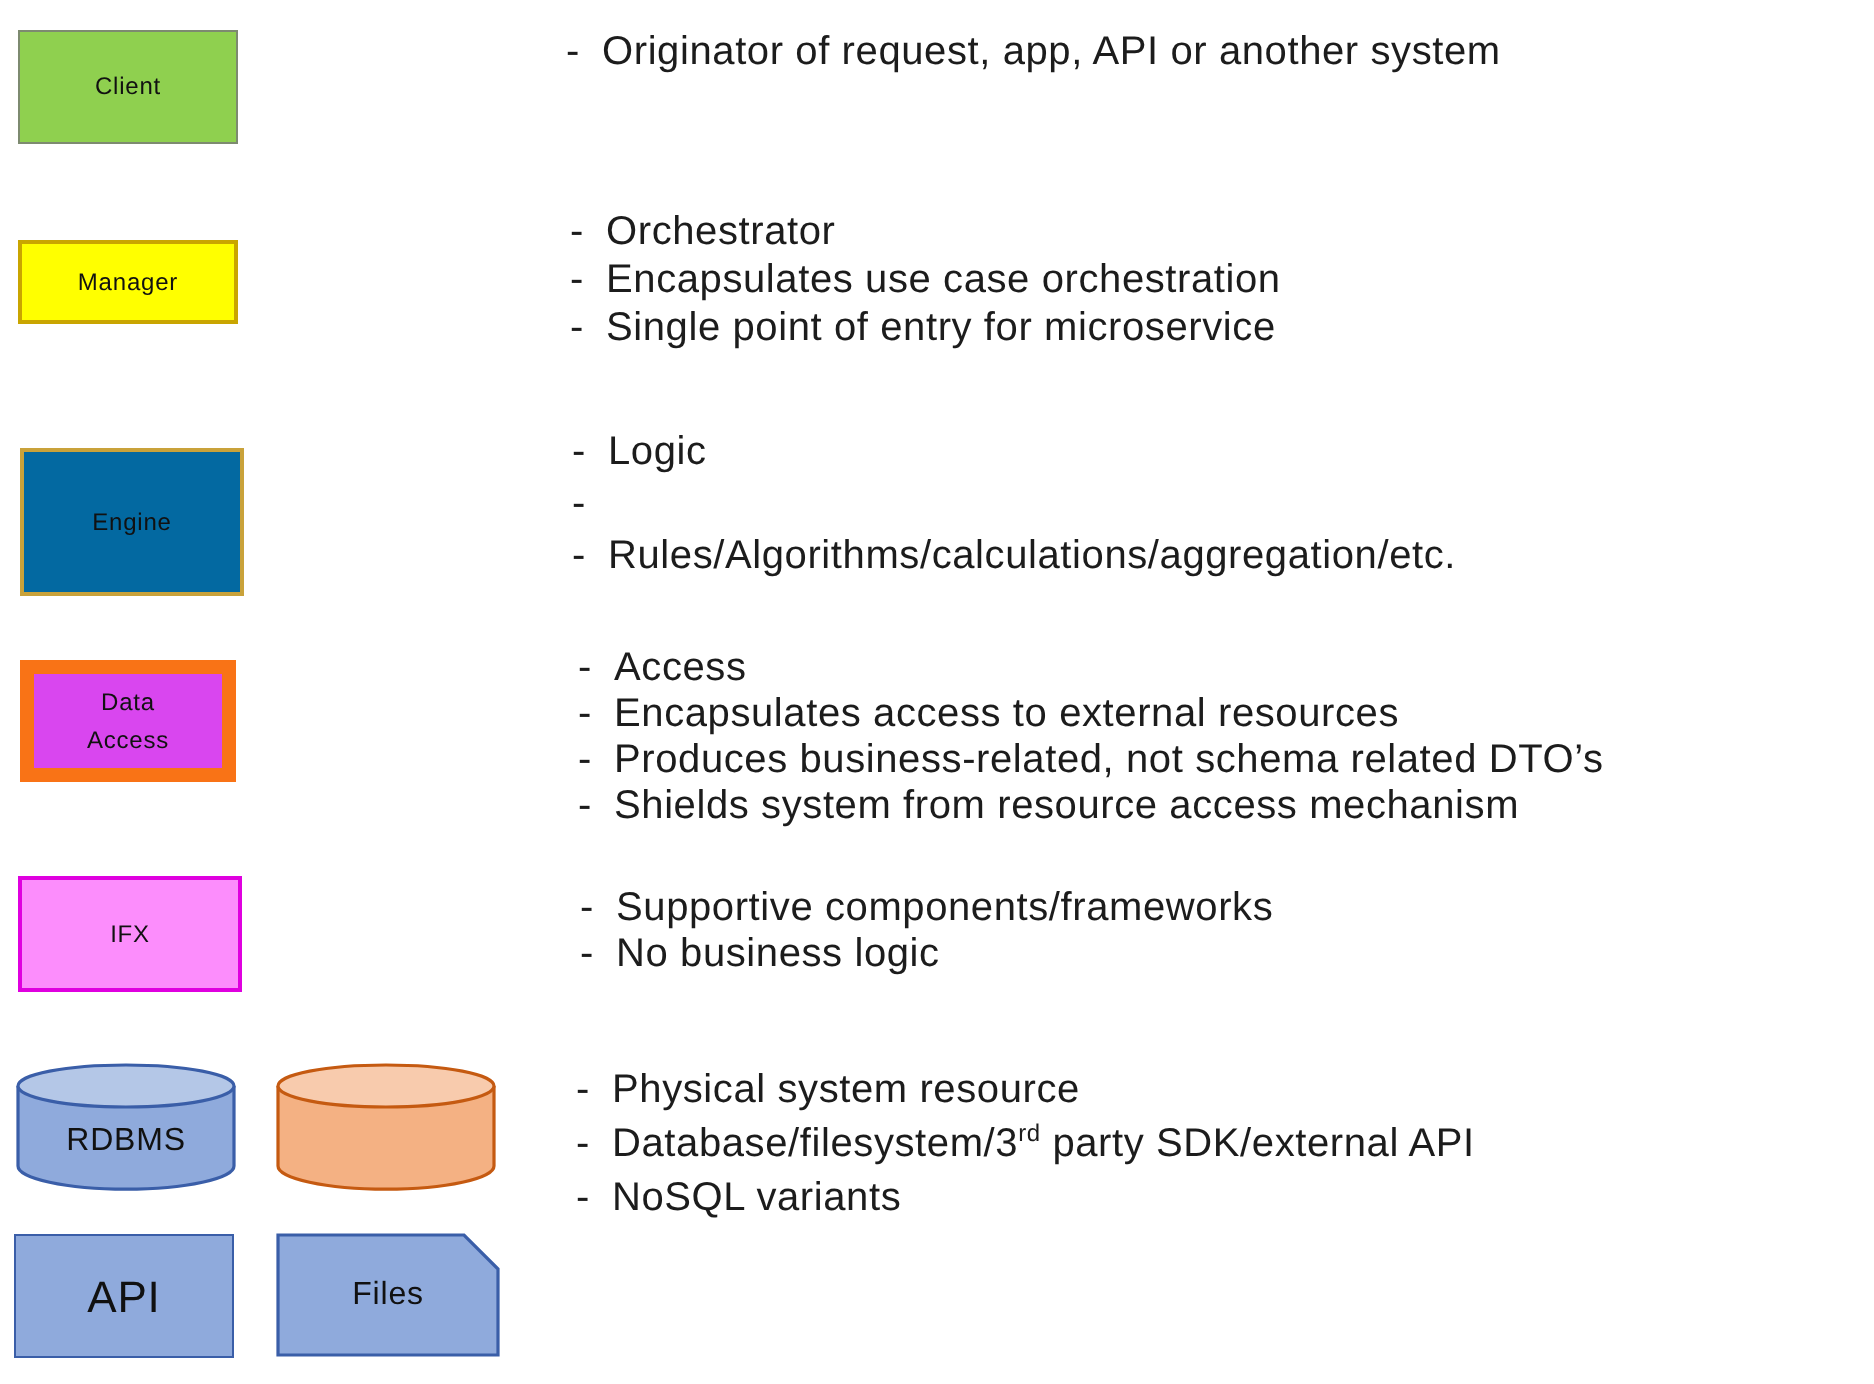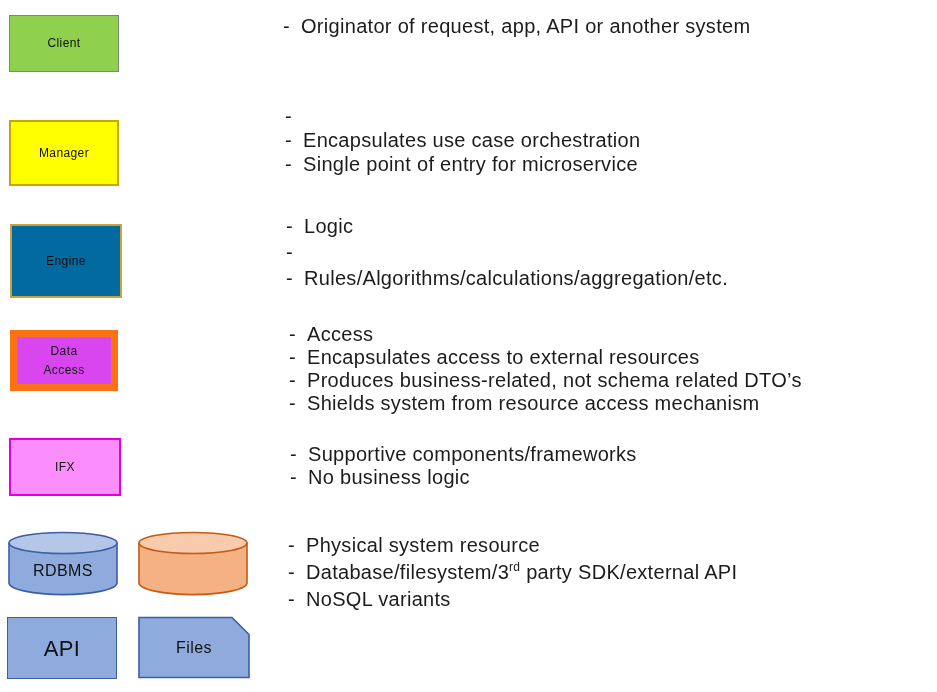--- a/index.html
+++ b/index.html
@@ -9,21 +9,21 @@
   }
 
   
   .shape {
     position:absolute; box-sizing:border-box;
     display:flex; align-items:center; justify-content:center; text-align:center;
   }
   .lbl { font-size:12px; letter-spacing:0.4px; color:#111; line-height:19px; }
 
   #shape-client      { left:9px;  top:15px;  width:110px; height:57px; background:#8FD04F; border:1.5px solid #7d8a70; }
-  #shape-manager     { left:9px;  top:120px; width:110px; height:66px; background:#FFFF00; border:2px solid #C9A500; }
+  #shape-manager     { left:9px;  top:120px; width:110px; height:42px; background:#FFFF00; border:2px solid #C9A500; }
   #shape-engine      { left:10px; top:224px; width:112px; height:74px; background:#0369a1; border:2px solid #C9A23A; }
   #shape-data-access { left:10px; top:330px; width:108px; height:61px; background:#d946ef; border:7px solid #f97316; }
   #shape-ifx         { left:9px;  top:438px; width:112px; height:58px; background:#FC8DFC; border:2px solid #DF00DF; }
   #shape-api         { left:7px;  top:617px; width:110px; height:62px; background:#8FAADC; border:1.6px solid #3A5EA8; }
 
   .cyl { position:absolute; width:110px; height:65px;padding-left:36px; }
   #shape-rdbms { left:8px;   top:531px; }
   #shape-nosql { left:138px; top:531px; }
   .cyl svg { position:absolute; left:0; top:0; }
   .cyl .lbl {
@@ -107,20 +107,21 @@
   <div class="tblock" id="tb-client">
     <div class="trow">
       <span class="dash">-</span>
       <span class="txt">Originator of request, app, API or another system</span>
     </div>
   </div>
 
   <div class="tblock" id="tb-manager">
     <div class="trow">
       <span class="dash">-</span>
+      <span class="txt">Orchestrator</span>
     </div>
     <div class="trow">
       <span class="dash">-</span>
       <span class="txt">Encapsulates use case orchestration</span>
     </div>
     <div class="trow">
       <span class="dash">-</span>
       <span class="txt">Single point of entry for microservice</span>
     </div>
   </div>

